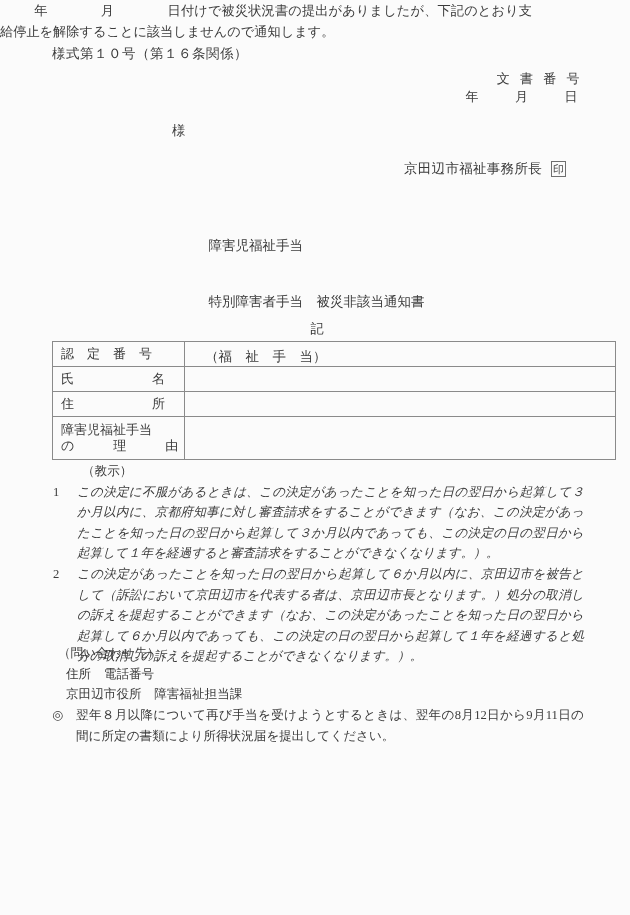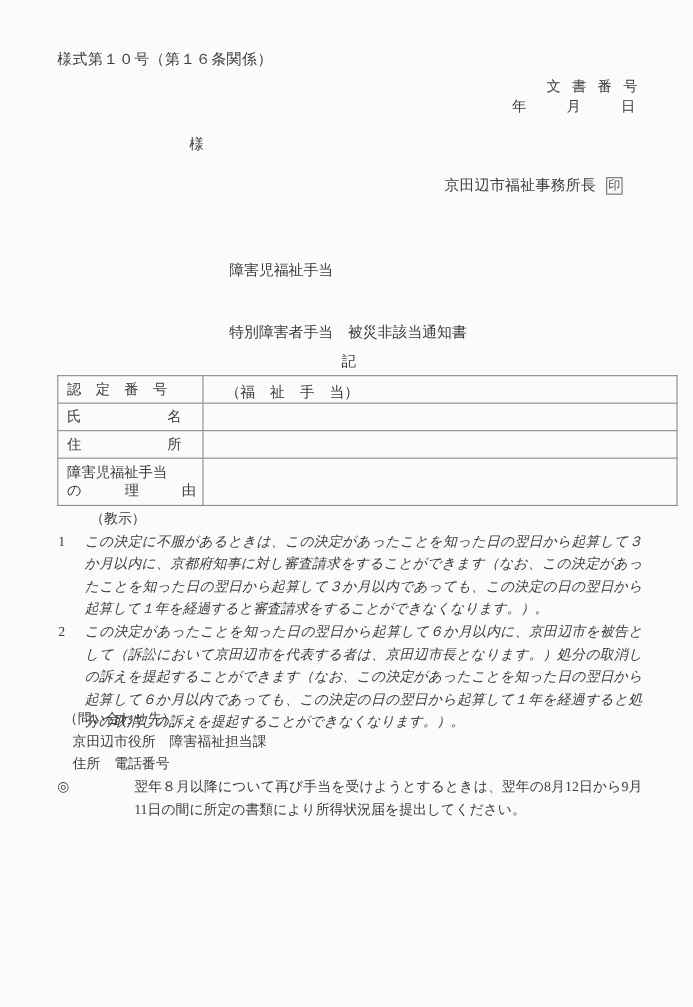--- a/index.html
+++ b/index.html
@@ -169,21 +169,20 @@
     font-size: 12.6px;
     line-height: 20.6px;
     display: flex;
     align-items: flex-start;
   }
   #final-note .mark { width: 24px; flex: none; }
   #final-note .txt {
     flex: 1;
     text-align: justify;
     text-justify: inter-ideograph;
-    margin-left: 46px;
   }
 </style>
 </head>
 <body>
 
 <div class="page">
 
   <div class="abs" id="form-code">様式第１０号（第１６条関係）</div>
   <div class="abs" id="doc-number">文 書 番 号</div>
   <div class="abs" id="doc-date">年　　月　　日</div>
@@ -194,20 +193,21 @@
     <div> 障害児福祉手当</div>
     <div> 特別障害者手当　被災非該当通知書</div>
     <div>（福　祉　手　当）</div>
   </div>
 
   <div class="abs" id="issuer-row">
     <span id="issuer-name">京田辺市福祉事務所長</span>
     <span id="seal-box">印</span>
   </div>
 
+  <div id="body-paragraph"><span class="indent"></span><span>年　　　　月　　　　日付けで被災状況書の提出がありましたが、下記のとおり支給停止を解除することに該当しませんので通知します。</span></div>
 
   <div class="abs" id="ki-marker">記</div>
 
   <table id="info-table">
     <tbody>
       <tr>
         <td class="label">認　定　番　号</td>
         <td class="value-short"></td>
       </tr>
       <tr>
@@ -232,22 +232,22 @@
       <span class="txt">この決定に不服があるときは、この決定があったことを知った日の翌日から起算して３か月以内に、京都府知事に対し審査請求をすることができます（なお、この決定があったことを知った日の翌日から起算して３か月以内であっても、この決定の日の翌日から起算して１年を経過すると審査請求をすることができなくなります。）。</span>
     </div>
     <div class="numbered">
       <span class="num">2</span>
       <span class="txt">この決定があったことを知った日の翌日から起算して６か月以内に、京田辺市を被告として（訴訟において京田辺市を代表する者は、京田辺市長となります。）処分の取消しの訴えを提起することができます（なお、この決定があったことを知った日の翌日から起算して６か月以内であっても、この決定の日の翌日から起算して１年を経過すると処分の取消しの訴えを提起することができなくなります。）。</span>
     </div>
   </div>
 
   <div id="contact">
     <div class="heading">（問い合わせ先）</div>
+    <div class="line">住所　電話番号</div>
     <div class="line">京田辺市役所　障害福祉担当課</div>
-    <div class="line">住所　電話番号</div>
   </div>
 
   <div id="final-note">
     <span class="mark">◎</span>
     <span class="txt">翌年８月以降について再び手当を受けようとするときは、翌年の8月12日から9月11日の間に所定の書類により所得状況届を提出してください。</span>
   </div>
 
 </div>
 
 </body></html>

